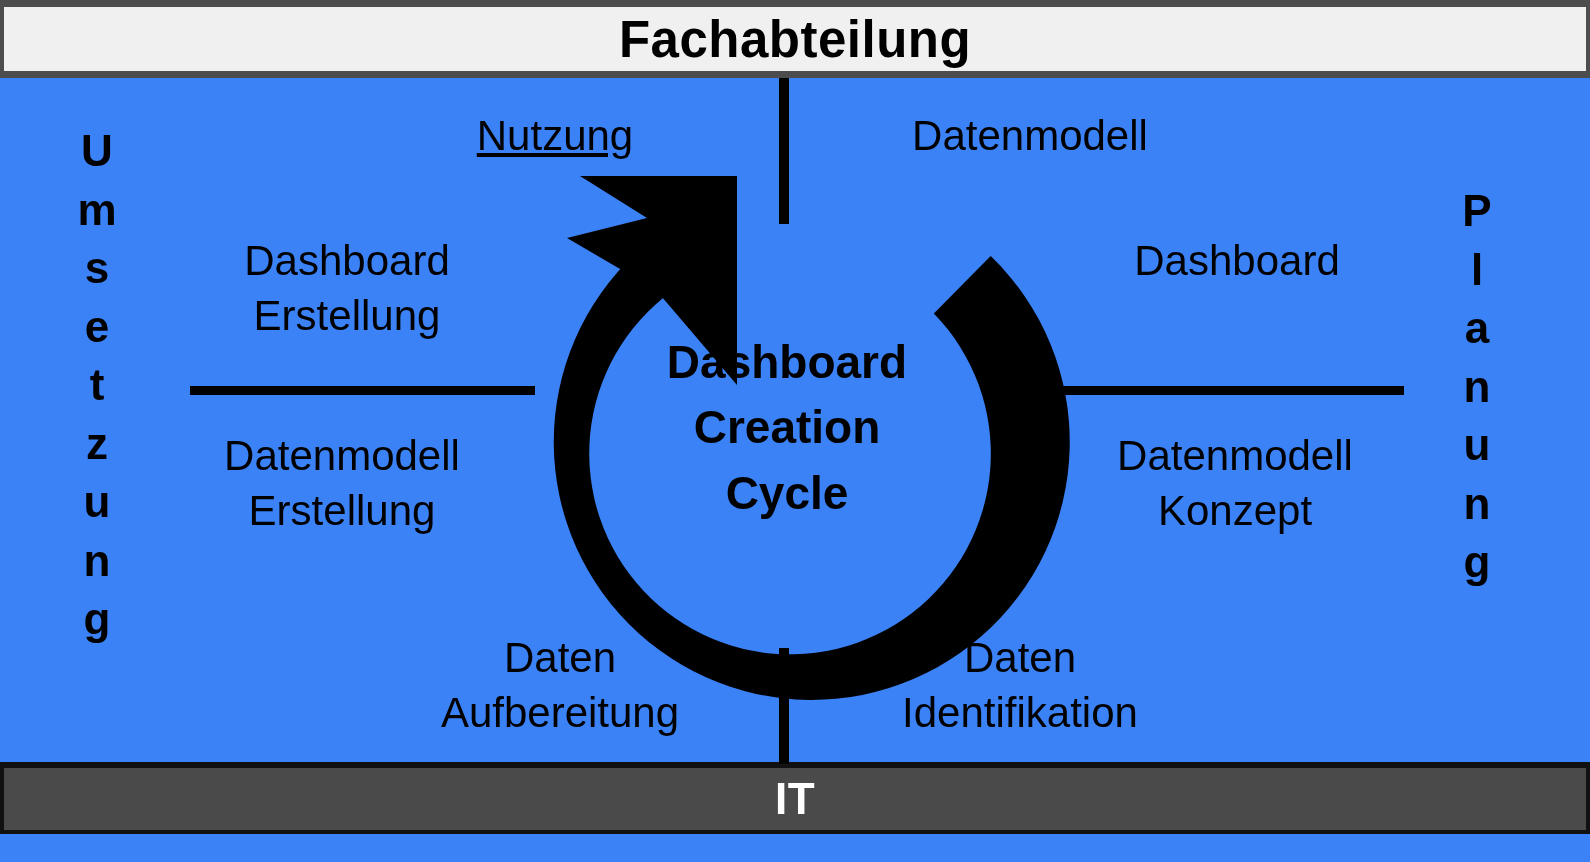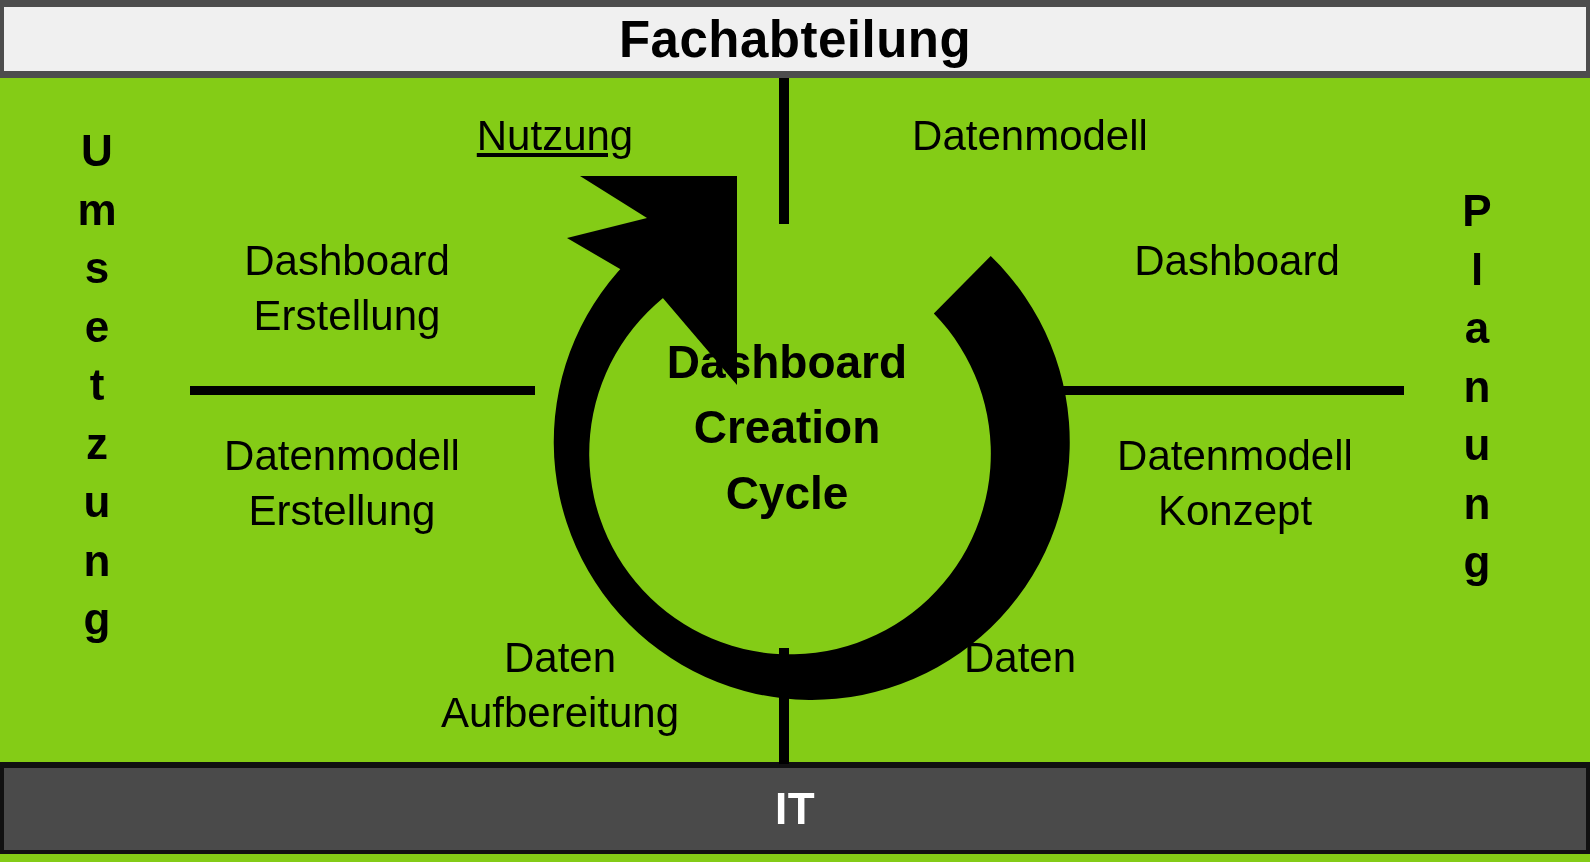--- a/index.html
+++ b/index.html
@@ -7,21 +7,21 @@
     padding: 0;
     background: #ffffff;
   }
   body {
     font-family: "Liberation Sans", sans-serif;
   }
   #stage {
     position: relative;
     width: 1590px;
     height: 862px;
-    background: #84cc16;
+    background: #3b82f6;
     overflow: hidden;
   }
 
   
   .lane {
     position: absolute;
     left: 0;
     width: 1590px;
     box-sizing: border-box;
     display: flex;
@@ -36,21 +36,21 @@
     background: #f0f0f0;
     border-top: 7px solid #4d4d4d;
     border-bottom: 7px solid #4d4d4d;
     border-left: 4px solid #4d4d4d;
     border-right: 4px solid #4d4d4d;
     color: #000000;
     font-size: 51px;
   }
   #lane-bottom {
     top: 762px;
-    height: 92px;
+    height: 72px;
     background: #4a4a4a;
     border-top: 6px solid #111111;
     border-left: 4px solid #111111;
     border-right: 4px solid #111111;
     border-bottom: 4px solid #111111;
     color: #ffffff;
     font-size: 44px;
   }
 
   
@@ -242,15 +242,16 @@
     <span>Konzept</span>
   </div>
 
   <div class="stage-label" id="label-daten-auf">
     <span>Daten</span>
     <span>Aufbereitung</span>
   </div>
 
   <div class="stage-label" id="label-daten-ident">
     <span>Daten</span>
+    <span>Identifikation</span>
   </div>
 
 </div>
 
 </body></html>

